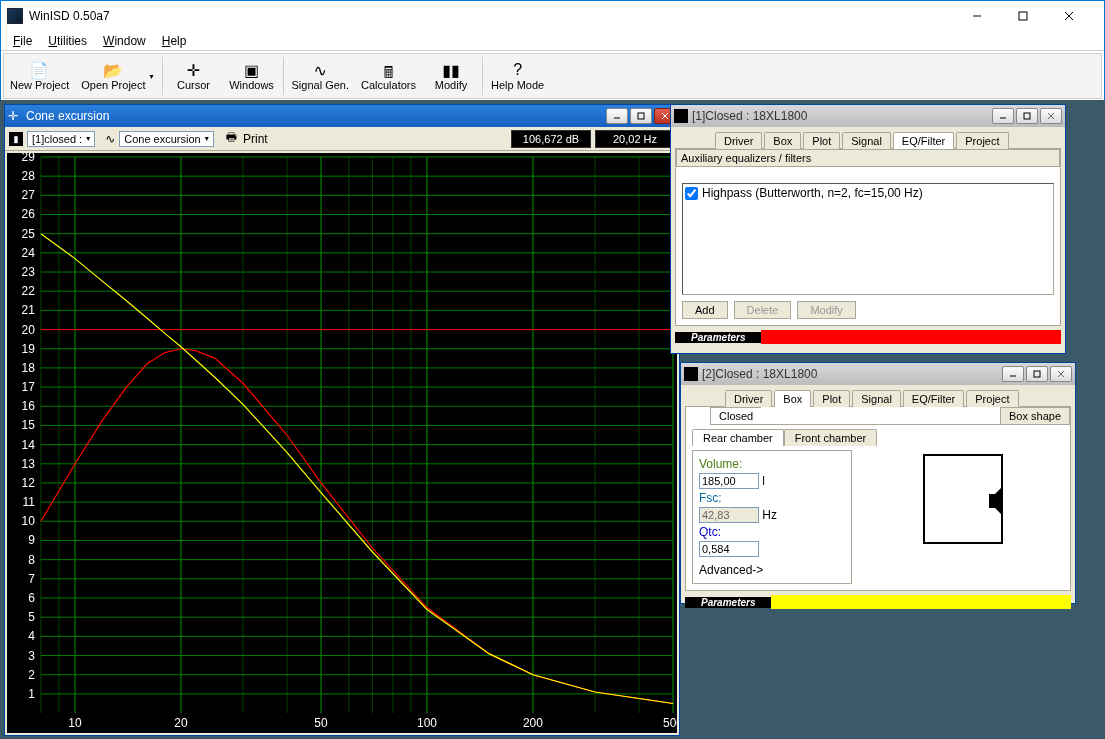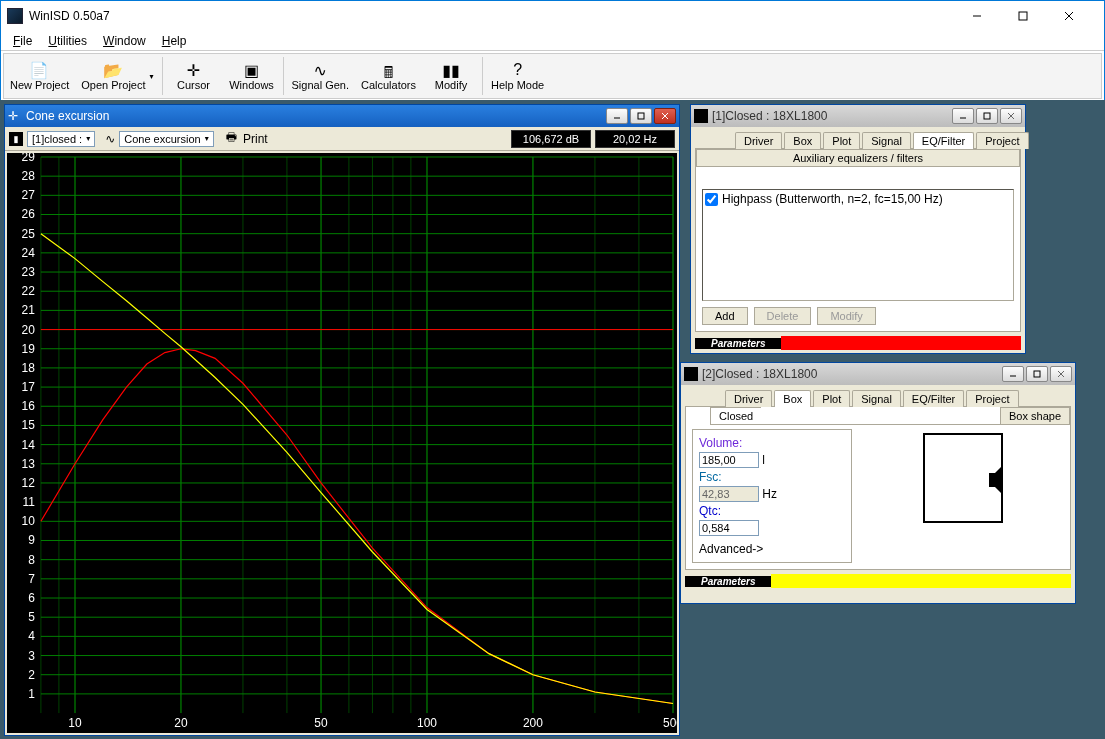--- a/index.html
+++ b/index.html
@@ -45,28 +45,28 @@
 
 #chartwin { left: 4px; top: 4px; width: 676px; height: 632px; }
 .chart-tools { height: 24px; background: #ece9d8; border-bottom: 1px solid #aca899; display: flex; align-items: center; padding: 0 4px; gap:4px;}
 .chart-tools .ctl { border: 1px solid #7f9db9; background: #fff; padding: 1px 4px; font-size: 11px; display: inline-flex; align-items: center; }
 .chart-tools .dd::after { content: "▾"; margin-left: 4px; font-size: 8px; }
 .readout { margin-left: auto; display: flex; gap: 4px; }
 .readout .ro { background: #000; color: #fff; padding: 2px 8px; border: 1px solid #333; font-size: 11px; min-width: 80px; text-align: center;}
 .plot { position: absolute; left: 2px; top: 48px; right: 2px; bottom: 2px; background: #000; }
 
 
-#proj1 { left: 690px; top: 4px; width: 336px; height: 250px; }
+#proj1 { left: 670px; top: 4px; width: 396px; height: 250px; }
 #proj2 { left: 680px; top: 262px; width: 396px; height: 242px; }
 .tabs { display: flex; margin: 4px 4px 0 4px; padding-left: 40px; }
 .tab { border: 1px solid #aca899; border-bottom: none; background: #ece9d8; padding: 2px 8px; margin-right: 2px; font-size: 11px; border-radius: 2px 2px 0 0; position: relative; top: 1px; }
 .tab.active { background: #fff; z-index: 2; }
 .tabbody { margin: 0 4px 4px 4px; background: #fff; border: 1px solid #aca899; padding: 6px; min-height: 150px; }
 
-.subtitle { background: #ece9d8; border: 1px solid #aca899; padding: 2px 4px; margin: -6px -6px 22px -6px; text-align: center; font-size: 11px; }
+.subtitle { background: #ece9d8; border: 1px solid #aca899; padding: 2px 4px; margin: -6px -6px 16px -6px; font-size: 11px; }
 .filterlist { border: 1px inset #aca899; height: 112px; background: #fff; padding: 2px; }
 .filterlist label { font-size: 11px; display: flex; align-items: center; gap: 4px; }
 .btnrow { margin-top: 6px; display: flex; gap: 6px; }
 .btnrow button { padding: 2px 12px; border: 1px solid #aca899; background: #ece9d8; font-size: 11px; }
 .btnrow button:disabled { color: #999; }
 
 .parambar { display: flex; align-items: center; margin: 0 4px 4px 4px; height: 14px; }
 .parambar .pl { background: #000; color: #fff; font-size: 10px; font-weight: bold; font-style: italic; padding: 0 16px; }
 .parambar .pc { flex: 1; height: 14px; }
 .pc.red { background: #ff0000; }
@@ -378,23 +378,27 @@
       <div class="tab">Signal</div>
       <div class="tab">EQ/Filter</div>
       <div class="tab">Project</div>
     </div>
     <div class="tabbody" style="min-height:164px;">
       <div class="boxheader">
         <span class="bh first">Closed</span>
         <span class="spacer"></span>
         <button class="bh">Box shape</button>
       </div>
+      <div class="subtabs">
+        <span class="st active">Rear chamber</span>
+        <span class="st">Front chamber</span>
+      </div>
       <div style="display:flex;">
       <div class="fieldset">
-        <div class="row"><span style="color:#6d28d9;margin-top:12px;">Volume:</span></div>
+        <div class="row"><span style="color:#4d7c0f;margin-top:12px;">Volume:</span></div>
         <div class="row"><input value="185,00" style=""> <span>l</span></div>
         <div class="row"><span style="color:#0369a1;">Fsc:</span></div>
         <div class="row"><input disabled="" value="42,83" style=""> <span>Hz</span></div>
         <div class="row"><span style="color:#0000cc;">Qtc:</span></div>
         <div class="row"><input value="0,584" style=""></div>
         <a href="#">Advanced-&gt;</a>
       </div>
       <div style="flex:1;display:flex;justify-content:center;align-items:flex-start;padding-top:4px;">
         <div class="boxdiagram">
           <svg class="spk" viewBox="0 0 14 30">

